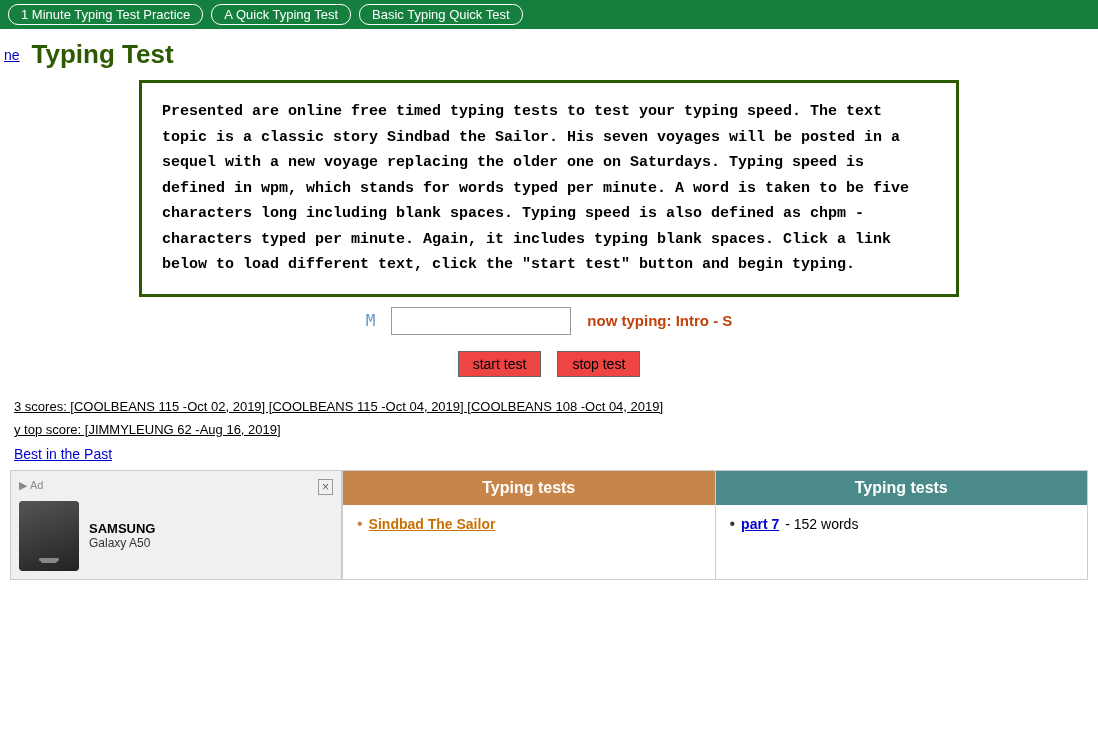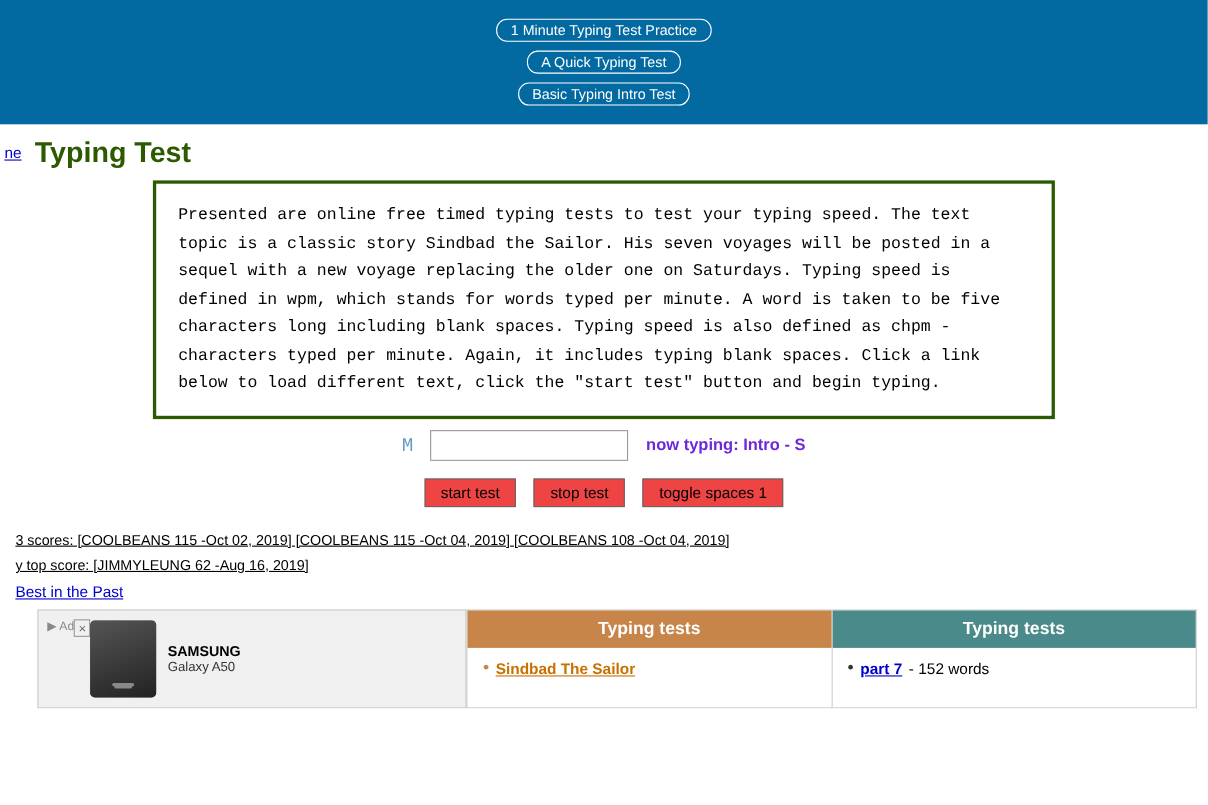--- a/index.html
+++ b/index.html
@@ -5,27 +5,26 @@
     * { margin: 0; padding: 0; box-sizing: border-box; }
     body {
       font-family: Arial, sans-serif;
       background: #fff;
       color: #000;
       font-size: 14px;
     }
 
     
     .top-nav {
-      background: #0369a1;
-      display: flex;
-      align-items: center;
-      padding: 17px 8px;
+      background: #15803d;
+      display: flex;
+      align-items: center;
+      padding: 4px 8px;
       gap: 8px;
       overflow: hidden;
-      flex-direction: column;
     }
     .top-nav a {
       color: #fff;
       text-decoration: none;
       border: 1px solid #fff;
       border-radius: 10px;
       padding: 2px 12px;
       font-size: 13px;
       white-space: nowrap;
     }
@@ -56,20 +55,21 @@
     
     .description-box {
       border: 3px solid #2d5a00;
       padding: 16px 20px;
       margin: 0 auto 4px auto;
       max-width: 820px;
       font-family: 'Courier New', Courier, monospace;
       font-size: 15px;
       line-height: 1.7;
       color: #000;
+      font-weight: bold;
     }
 
     
     .typing-row {
       display: flex;
       align-items: center;
       justify-content: center;
       gap: 16px;
       margin: 10px 0 16px 0;
     }
@@ -79,21 +79,21 @@
       font-family: monospace;
     }
     .typing-input {
       width: 180px;
       height: 28px;
       border: 1px solid #999;
       padding: 2px 4px;
       font-size: 14px;
     }
     .now-typing-label {
-      color: #6d28d9;
+      color: #c2410c;
       font-weight: bold;
       font-size: 15px;
     }
 
     
     .buttons-row {
       display: flex;
       justify-content: center;
       gap: 16px;
       margin-bottom: 20px;
@@ -129,29 +129,28 @@
 
     
     .bottom-panels {
       display: flex;
       gap: 0;
       margin-top: 8px;
     }
 
     
     .ad-panel {
-      width: 390px;
+      width: 332px;
       background: #f0f0f0;
       border: 1px solid #ccc;
       min-height: 90px;
       display: flex;
-      flex-direction: row;
+      flex-direction: column;
       padding: 8px;
       flex-shrink: 0;
-      margin-left: 24px;
     }
     .ad-top-row {
       display: flex;
       justify-content: space-between;
       align-items: flex-start;
       margin-bottom: 6px;
     }
     .ad-brand {
       font-weight: bold;
       font-size: 13px;
@@ -228,21 +227,21 @@
       font-weight: bold;
     }
     .panel-link.orange { color: #c87000; font-weight: bold; }
   </style>
 </head>
 <body>
 
 <nav class="top-nav">
   <a>1 Minute Typing Test Practice</a>
   <a>A Quick Typing Test</a>
-  <a>Basic Typing Intro Test</a>
+  <a>Basic Typing Quick Test</a>
 </nav>
 
 <div class="page-header">
   <a class="page-header-link">ne</a>
   <h1 class="page-title">Typing Test</h1>
 </div>
 
 <div class="main-content">
 
   <div class="description-box">
@@ -251,21 +250,20 @@
 
   <div class="typing-row">
     <span class="typing-cursor-label">M</span>
     <input class="typing-input" type="text" style="">
     <span class="now-typing-label">now typing: Intro - S</span>
   </div>
 
   <div class="buttons-row">
     <button class="test-button">start test</button>
     <button class="test-button">stop test</button>
-    <button class="test-button">toggle spaces 1</button>
   </div>
 
   <div class="scores-section">
     <div class="score-line">3 scores: [COOLBEANS 115 -Oct 02, 2019] [COOLBEANS 115 -Oct 04, 2019] [COOLBEANS 108 -Oct 04, 2019]</div>
     <div class="score-line">y top score: [JIMMYLEUNG 62 -Aug 16, 2019]</div>
     <a class="best-link">Best in the Past</a>
   </div>
 
   <div class="bottom-panels">
 

